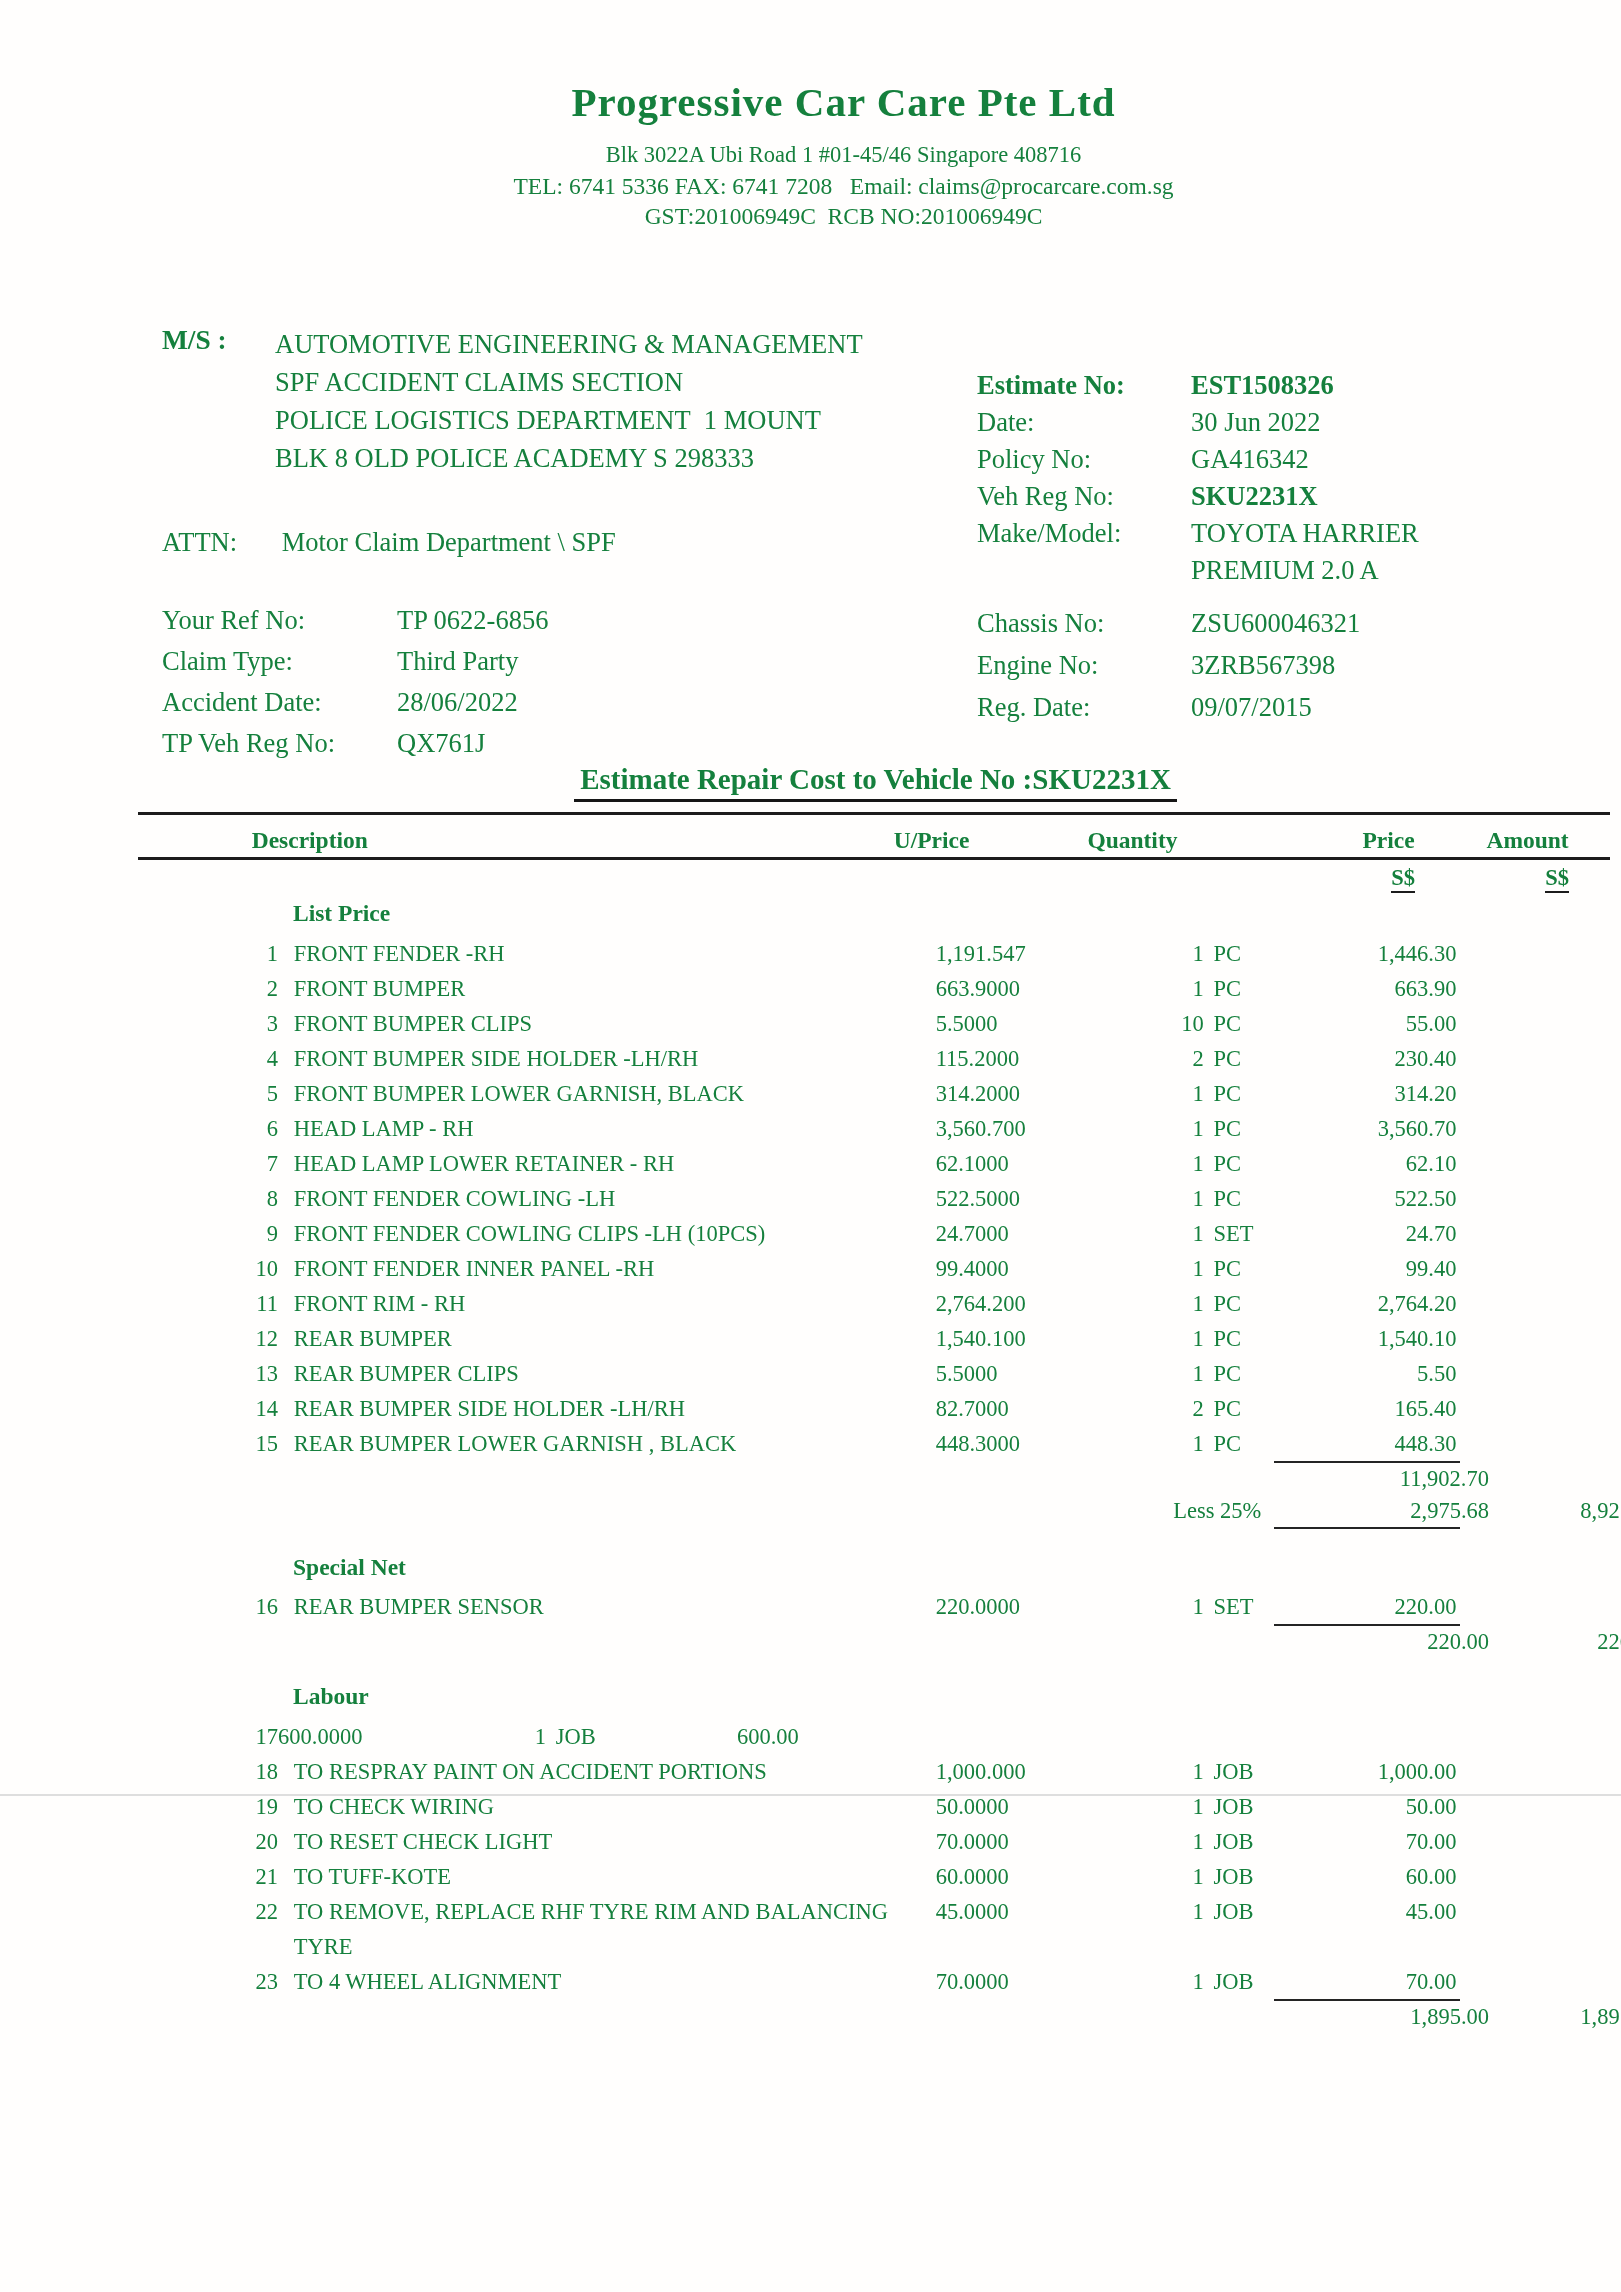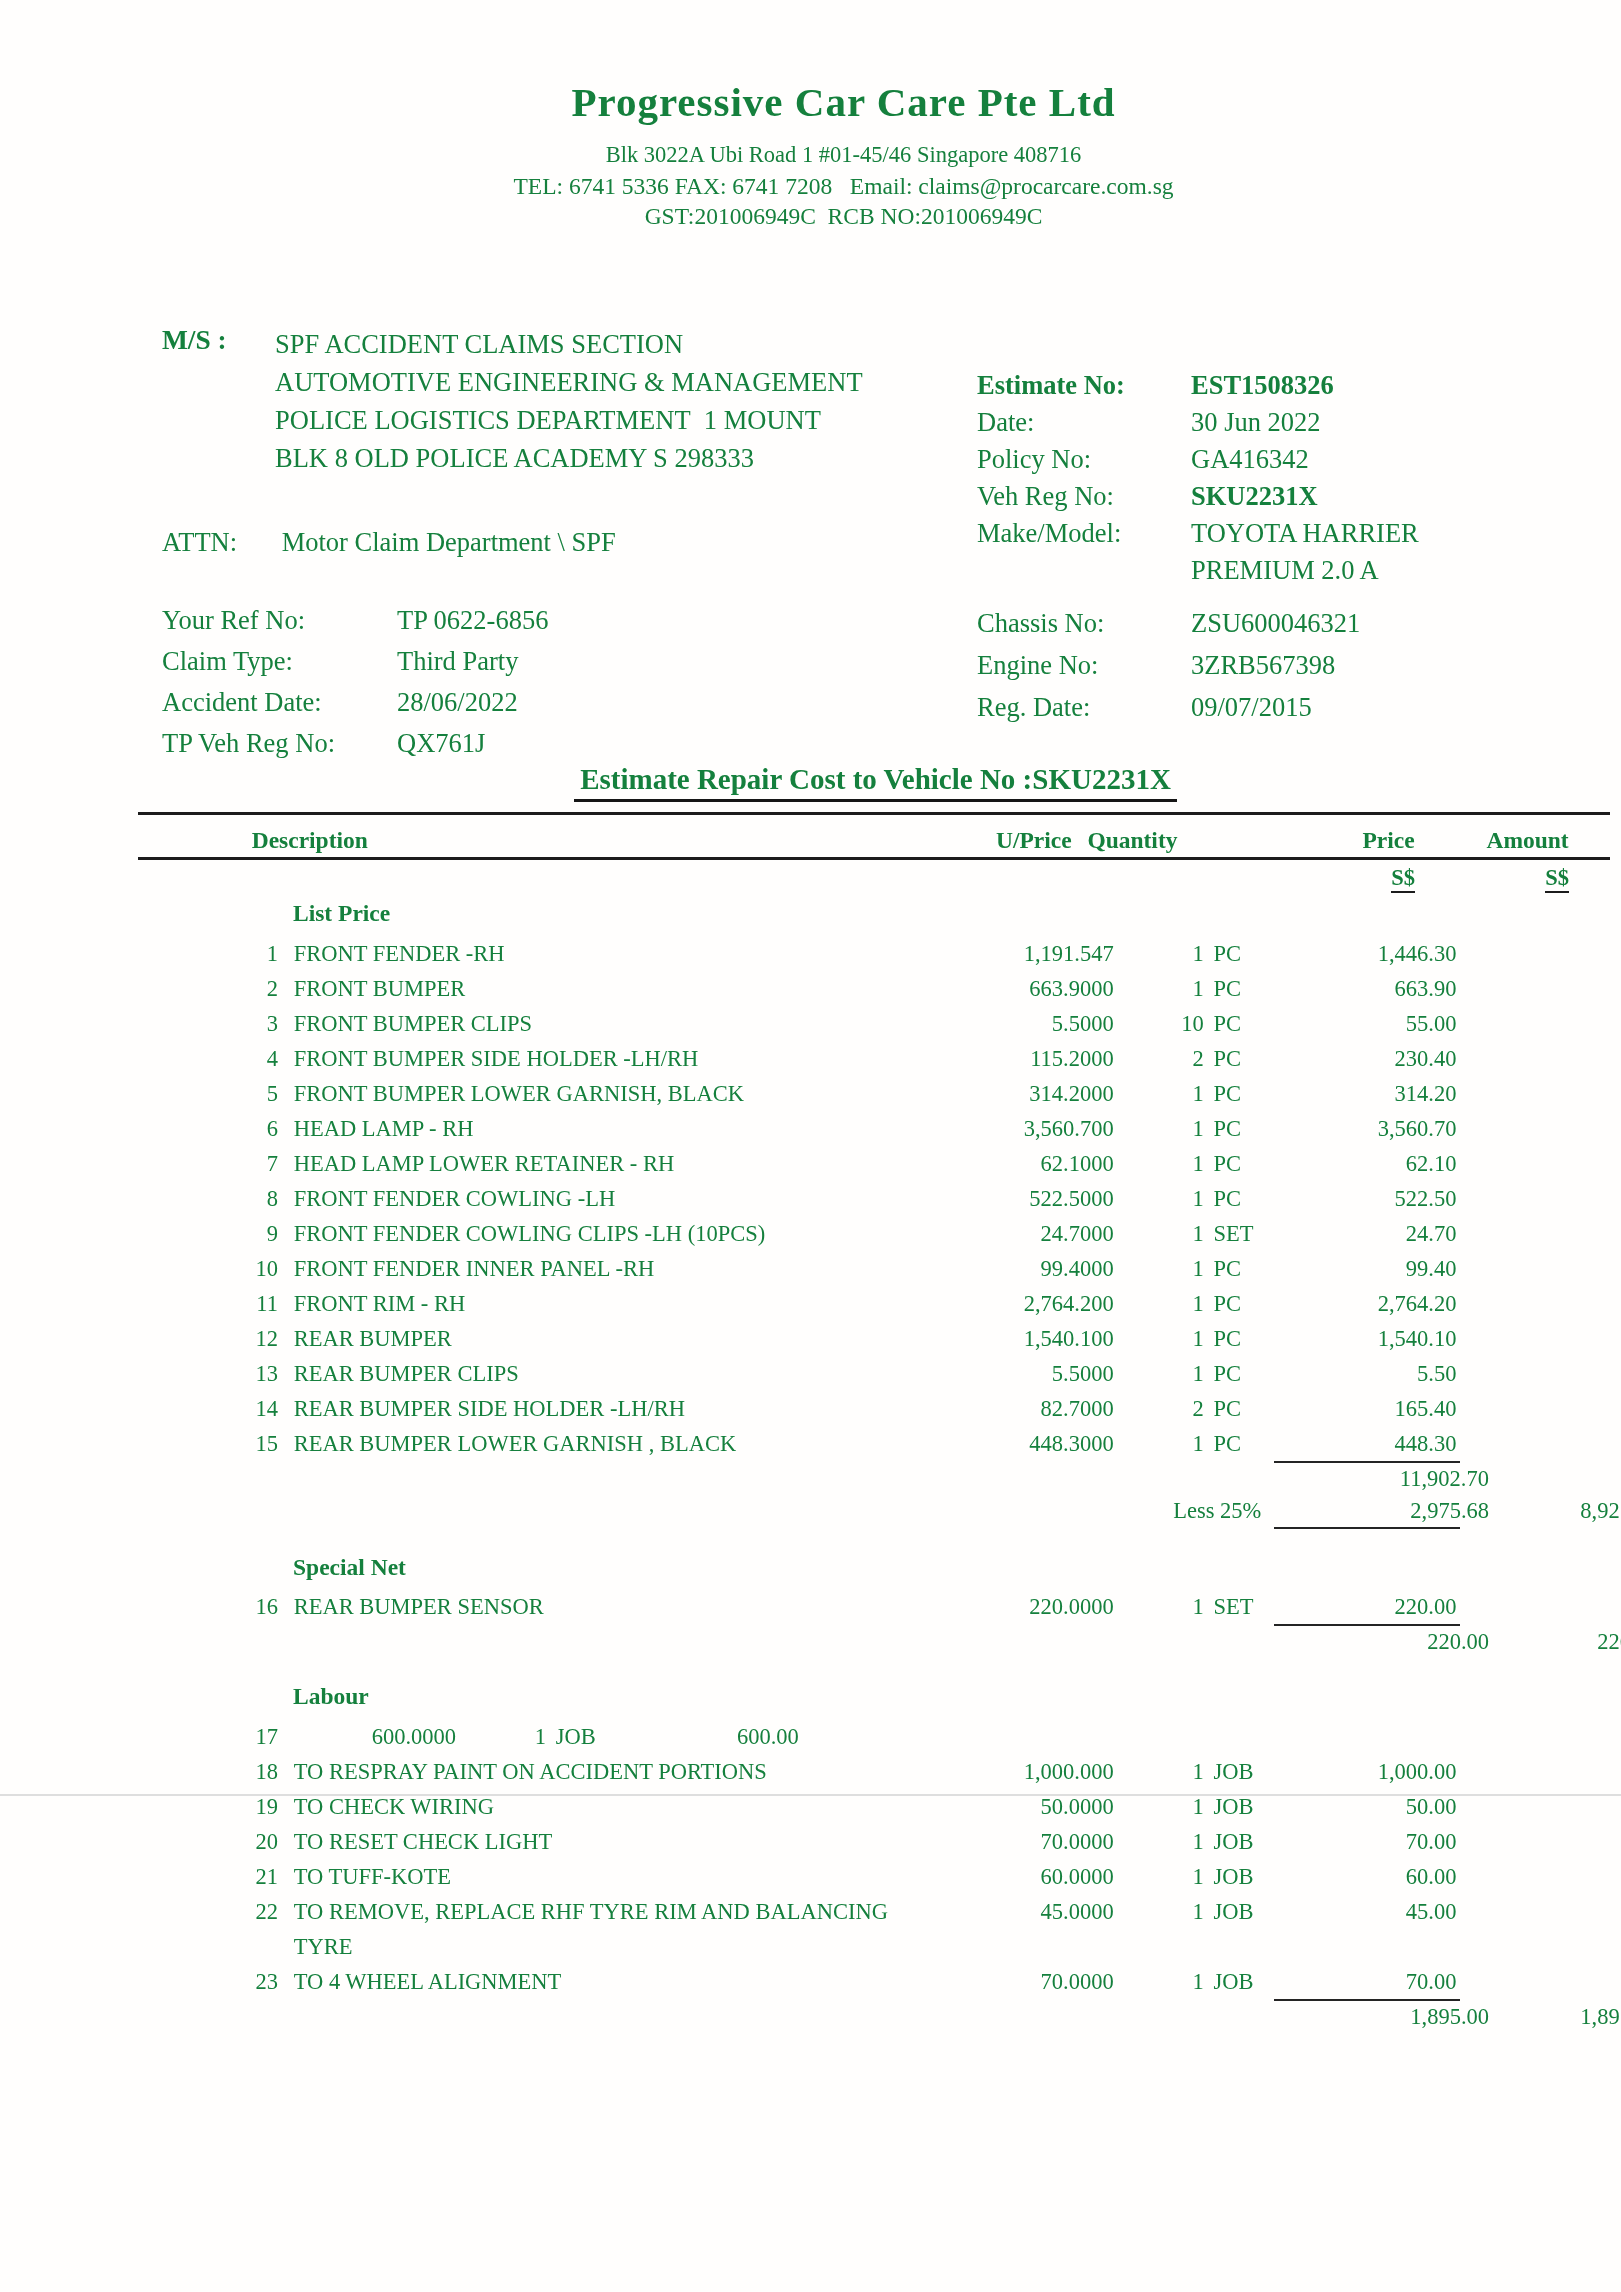--- a/index.html
+++ b/index.html
@@ -32,21 +32,21 @@
   
   .table-area{position:absolute;top:763px;left:0;width:1621px;font-size:22.5px;padding-left:28px;}
   .tbl-title-row{margin-left:74px;text-align:center;}
   .tbl-title{display:inline-block;font-size:29px;font-weight:bold;
              border-bottom:3.9px solid #161616;padding:0 5.9px 2.9px;}
   .rule-full{margin:9.8px 39px 0 110px;height:2.9px;background:#1c1c1c;}
   .rule-full.r2{margin-top:2px;}
   .row{display:flex;margin-left:167px;line-height:35px;}
   .c-num{width:41px;text-align:right;flex:none;}
   .c-desc{width:642px;margin-left:15.7px;white-space:pre-wrap;flex:none;}
-  .c-uprice{width:178px;text-align:right;flex:none;}
+  .c-uprice{width:178px;flex:none;}
   .c-qtynum{width:90px;text-align:right;flex:none;}
   .c-qtyunit{width:45px;margin-left:9.8px;flex:none;}
   .c-price{width:198px;text-align:right;flex:none;}
   .c-amount{width:154px;text-align:right;flex:none;}
   .c-qtyhdr{width:145px;padding-left:15.7px;box-sizing:border-box;flex:none;}
   .header-row{font-weight:bold;font-size:23.5px;line-height:29px;margin-top:11.8px;}
   .currency-row{line-height:27.4px;margin-top:3.9px;font-weight:bold;}
   .c-span-to-price{width:1022px;flex:none;}
   .underlined{border-bottom:2.9px solid #1c1c1c;padding-bottom:1px;}
   .section{margin-top:23.5px;margin-left:42px;}
@@ -67,22 +67,22 @@
   <header class="company-header">
     <div class="company-name">Progressive Car Care Pte Ltd</div>
     <div class="company-address">Blk 3022A Ubi Road 1 #01-45/46 Singapore 408716</div>
     <div class="company-contact">TEL: 6741 5336 FAX: 6741 7208&nbsp;&nbsp; Email: claims@procarcare.com.sg</div>
     <div class="company-reg">GST:201006949C&nbsp; RCB NO:201006949C</div>
   </header>
 
   <div class="ms-block">
     <span class="ms-label">M/S :</span>
     <div class="ms-lines">
+      <div>AUTOMOTIVE ENGINEERING &amp; MANAGEMENT</div>
       <div>SPF ACCIDENT CLAIMS SECTION</div>
-      <div>AUTOMOTIVE ENGINEERING &amp; MANAGEMENT</div>
       <div>POLICE LOGISTICS DEPARTMENT&nbsp; 1 MOUNT</div>
       <div>BLK 8 OLD POLICE ACADEMY S 298333</div>
     </div>
   </div>
 
   <div class="attn-row">
     <span class="attn-label">ATTN:</span>
     <span>Motor Claim Department \ SPF</span>
   </div>
 

